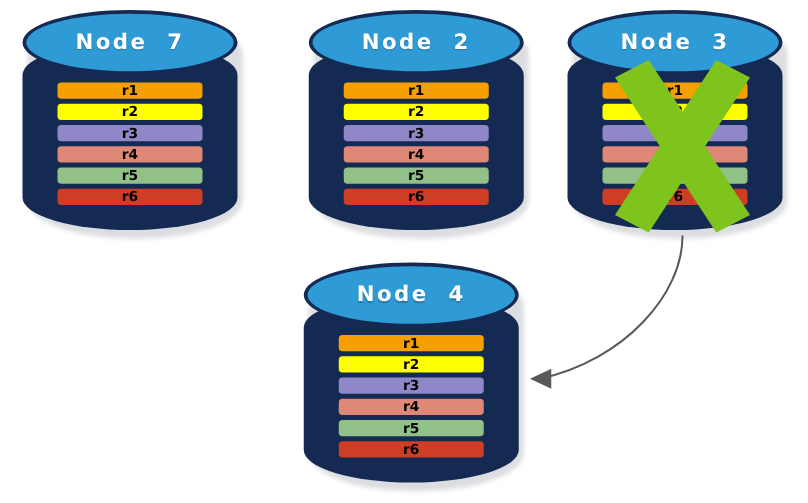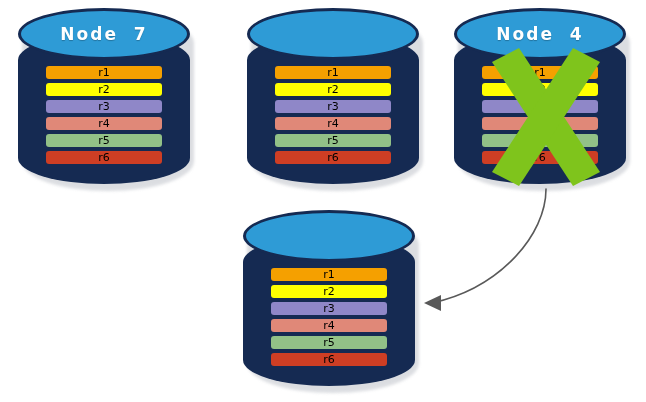--- a/index.html
+++ b/index.html
@@ -91,21 +91,21 @@
     margin-bottom: 4px;
     border-radius: 3px;
     display: flex;
     align-items: center;
     justify-content: center;
   }
   .record:last-child { margin-bottom: 0; }
   .record span {
     color: #000000;
     font-size: 11px;
-    font-weight: normal;
+    font-weight: bold;
     line-height: 1;
   }
 
   
   .cross {
     position: absolute;
     pointer-events: none;
   }
 
   
@@ -167,20 +167,21 @@
             <span style="color: rgb(0, 0, 0);">r4</span>
           </div>
           <div class="record" style="background: rgb(146, 193, 135);">
             <span style="color: rgb(0, 0, 0);">r5</span>
           </div>
           <div class="record" style="background: rgb(206, 62, 36);">
             <span style="color: rgb(0, 0, 0);">r6</span>
           </div>
         </div>
         <div class="node-top" style="background: rgb(46, 155, 214); border-color: rgb(21, 42, 82);"></div>
+        <div class="node-label" style="color: rgb(255, 255, 255);">Node  2</div>
       </div>
       <div class="node" style="left: 454px; top: 8px;">
         <div class="node-shadow" style="background: rgb(201, 204, 210);"></div>
         <div class="node-body" style="background: rgb(21, 42, 82);"></div>
         <div class="records">
           <div class="record" style="background: rgb(245, 160, 0);">
             <span style="color: rgb(0, 0, 0);">r1</span>
           </div>
           <div class="record" style="background: rgb(255, 255, 0);">
             <span style="color: rgb(0, 0, 0);">r2</span>
@@ -192,46 +193,47 @@
             <span style="color: rgb(0, 0, 0);">r4</span>
           </div>
           <div class="record" style="background: rgb(146, 193, 135);">
             <span style="color: rgb(0, 0, 0);">r5</span>
           </div>
           <div class="record" style="background: rgb(206, 62, 36);">
             <span style="color: rgb(0, 0, 0);">r6</span>
           </div>
         </div>
         <div class="node-top" style="background: rgb(46, 155, 214); border-color: rgb(21, 42, 82);"></div>
+        <div class="node-label" style="color: rgb(255, 255, 255);">Node  3</div>
+      </div>
+      <div class="node" style="left: 243px; top: 210px;">
+        <div class="node-shadow" style="background: rgb(201, 204, 210);"></div>
+        <div class="node-body" style="background: rgb(21, 42, 82);"></div>
+        <div class="records">
+          <div class="record" style="background: rgb(245, 160, 0);">
+            <span style="color: rgb(0, 0, 0);">r1</span>
+          </div>
+          <div class="record" style="background: rgb(255, 255, 0);">
+            <span style="color: rgb(0, 0, 0);">r2</span>
+          </div>
+          <div class="record" style="background: rgb(143, 135, 200);">
+            <span style="color: rgb(0, 0, 0);">r3</span>
+          </div>
+          <div class="record" style="background: rgb(224, 136, 120);">
+            <span style="color: rgb(0, 0, 0);">r4</span>
+          </div>
+          <div class="record" style="background: rgb(146, 193, 135);">
+            <span style="color: rgb(0, 0, 0);">r5</span>
+          </div>
+          <div class="record" style="background: rgb(206, 62, 36);">
+            <span style="color: rgb(0, 0, 0);">r6</span>
+          </div>
+        </div>
+        <div class="node-top" style="background: rgb(46, 155, 214); border-color: rgb(21, 42, 82);"></div>
         <div class="node-label" style="color: rgb(255, 255, 255);">Node  4</div>
-      </div>
-      <div class="node" style="left: 243px; top: 210px;">
-        <div class="node-shadow" style="background: rgb(201, 204, 210);"></div>
-        <div class="node-body" style="background: rgb(21, 42, 82);"></div>
-        <div class="records">
-          <div class="record" style="background: rgb(245, 160, 0);">
-            <span style="color: rgb(0, 0, 0);">r1</span>
-          </div>
-          <div class="record" style="background: rgb(255, 255, 0);">
-            <span style="color: rgb(0, 0, 0);">r2</span>
-          </div>
-          <div class="record" style="background: rgb(143, 135, 200);">
-            <span style="color: rgb(0, 0, 0);">r3</span>
-          </div>
-          <div class="record" style="background: rgb(224, 136, 120);">
-            <span style="color: rgb(0, 0, 0);">r4</span>
-          </div>
-          <div class="record" style="background: rgb(146, 193, 135);">
-            <span style="color: rgb(0, 0, 0);">r5</span>
-          </div>
-          <div class="record" style="background: rgb(206, 62, 36);">
-            <span style="color: rgb(0, 0, 0);">r6</span>
-          </div>
-        </div>
-        <div class="node-top" style="background: rgb(46, 155, 214); border-color: rgb(21, 42, 82);"></div>
       </div>
     </div>
 
   <svg class="cross" id="failure-cross" viewBox="0 0 114 138" xmlns="http://www.w3.org/2000/svg" aria-hidden="true" style="left: 489px; top: 48px; width: 114px; height: 138px;">
     <g id="cross-group">
       <polygon id="cross-stroke-a" points="3,14 30,0 111,124 84,138" fill="#7fc41c"></polygon>
       <polygon id="cross-stroke-b" points="84,0 111,14 30,138 3,124" fill="#7fc41c"></polygon>
     </g>
   </svg>
 

